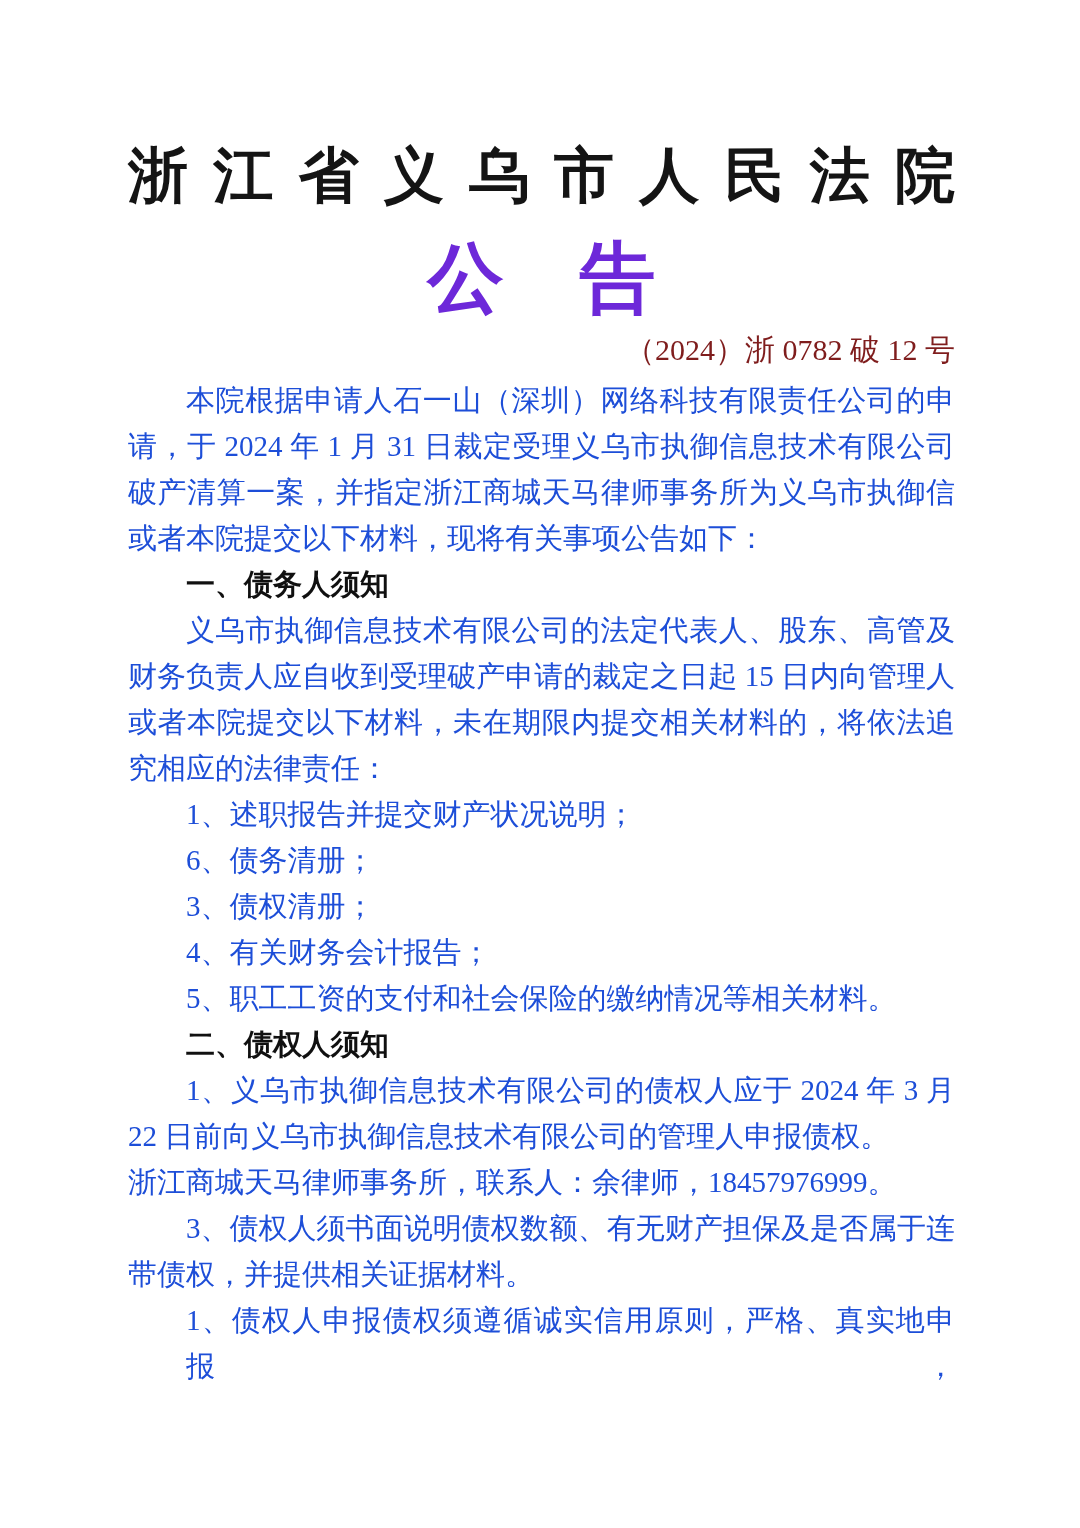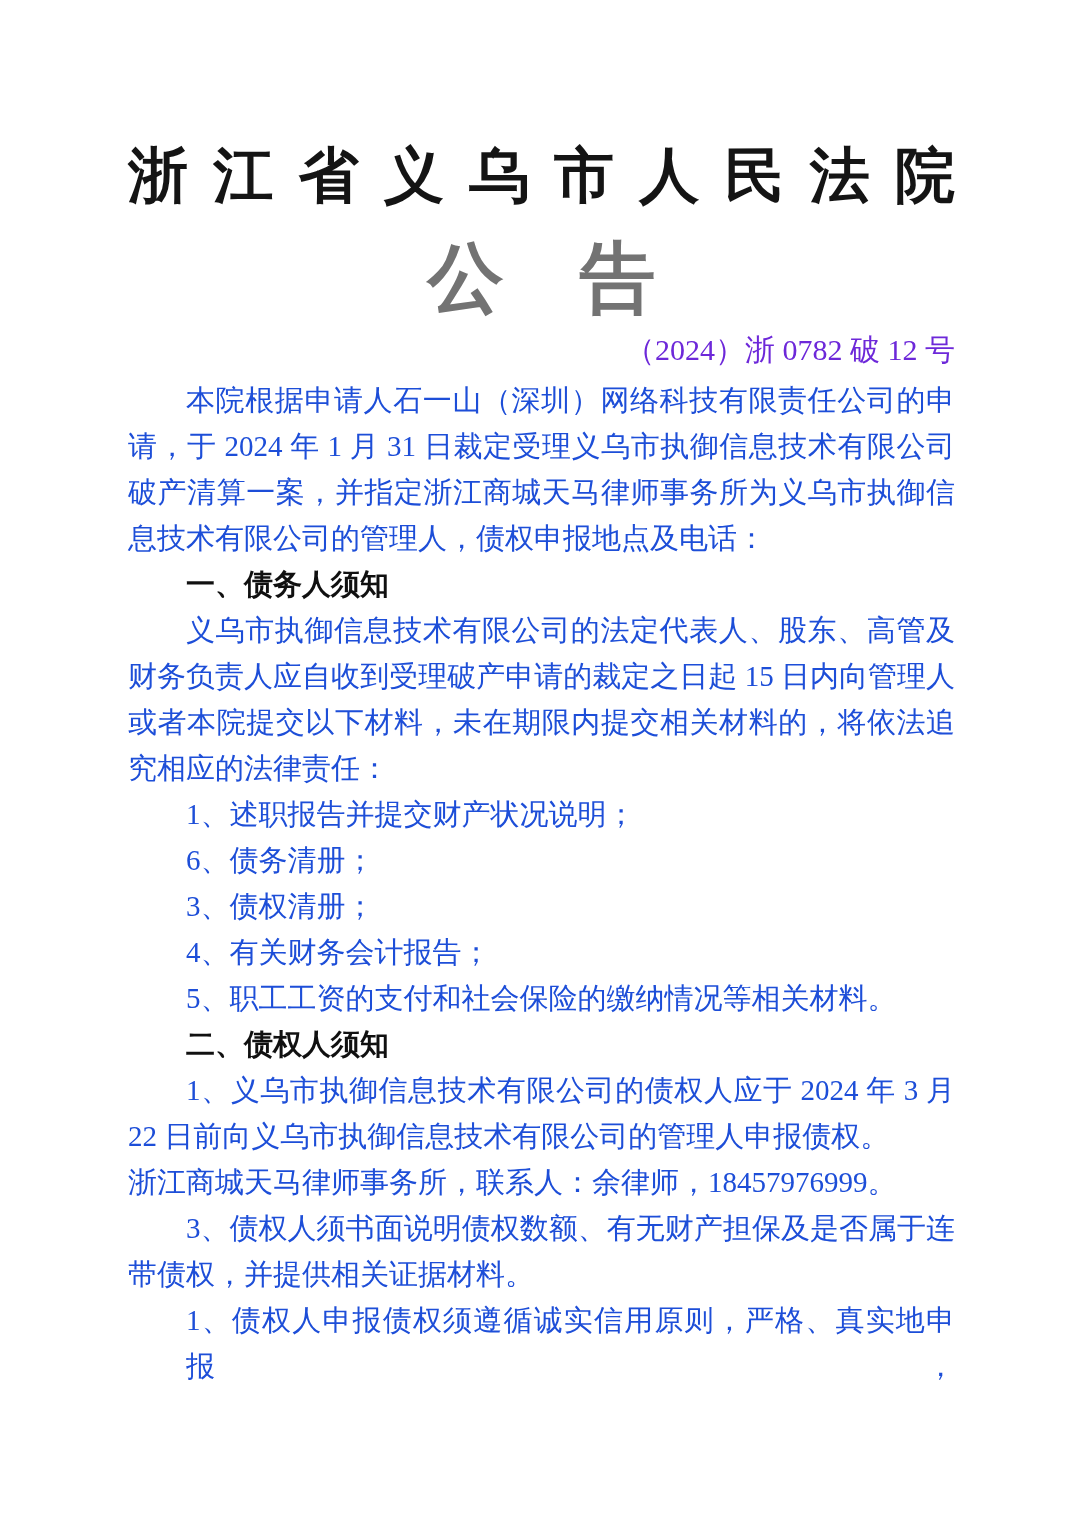--- a/index.html
+++ b/index.html
@@ -28,28 +28,28 @@
     letter-spacing: 0;
     white-space: nowrap;
     color: #141414;
   }
   .doc-title {
     margin: 26px 0 0 0;
     font-size: 76px;
     font-weight: bold;
     line-height: 1.1;
     text-align: center;
-    color: #737373;
+    color: #6d28d9;
   }
   .case-number {
     margin-top: 10px;
     font-size: 30px;
     line-height: 38px;
     text-align: right;
-    color: #6d28d9;
+    color: #7f1d1d;
   }
   .body-text {
     margin-top: 8px;
   }
   .line {
     font-size: 29px;
     line-height: 46px;
     color: #1d4ed8;
     text-align: left;
   }
@@ -74,21 +74,21 @@
   <h1 class="court-name">浙 江 省 义 乌 市 人 民 法 院</h1>
 
   <h2 class="doc-title">公　告</h2>
 
   <div class="case-number">（2024）浙 0782 破 12 号</div>
 
   <div class="body-text">
     <div class="line indent justify">本院根据申请人石一山（深圳）网络科技有限责任公司的申</div>
     <div class="line justify">请，于 2024 年 1 月 31 日裁定受理义乌市执御信息技术有限公司</div>
     <div class="line justify">破产清算一案，并指定浙江商城天马律师事务所为义乌市执御信</div>
-    <div class="line">息技术有限公司的管理人，债权申报地点及电话：</div>
+    <div class="line">或者本院提交以下材料，现将有关事项公告如下：</div>
     <div class="line indent bold">一、债务人须知</div>
     <div class="line indent justify">义乌市执御信息技术有限公司的法定代表人、股东、高管及</div>
     <div class="line justify">财务负责人应自收到受理破产申请的裁定之日起 15 日内向管理人</div>
     <div class="line justify">或者本院提交以下材料，未在期限内提交相关材料的，将依法追</div>
     <div class="line">究相应的法律责任：</div>
     <div class="line indent">1、述职报告并提交财产状况说明；</div>
     <div class="line indent">6、债务清册；</div>
     <div class="line indent">3、债权清册；</div>
     <div class="line indent">4、有关财务会计报告；</div>
     <div class="line indent">5、职工工资的支付和社会保险的缴纳情况等相关材料。</div>

